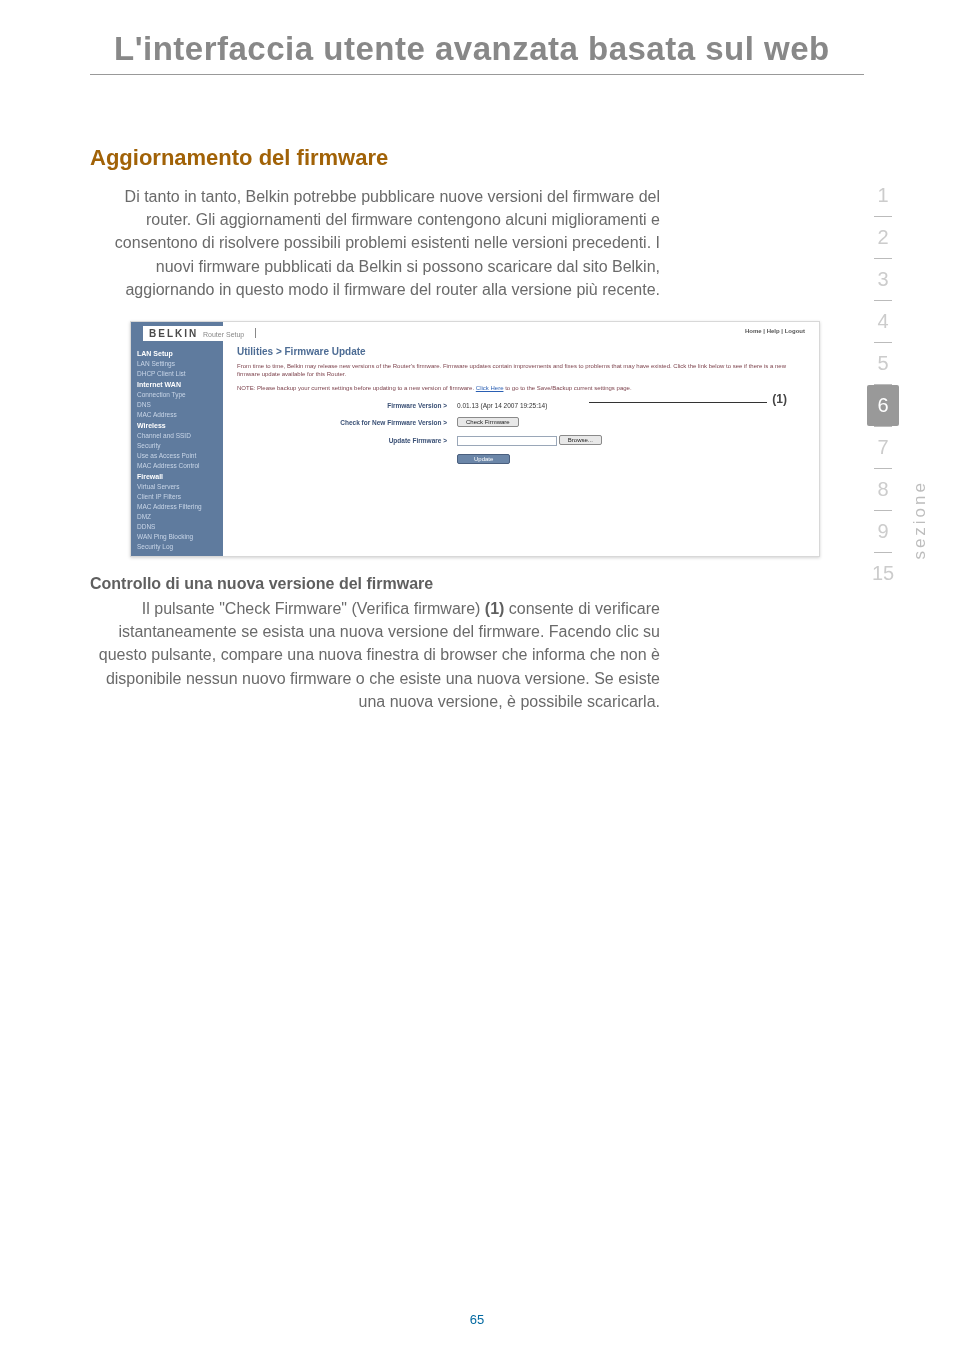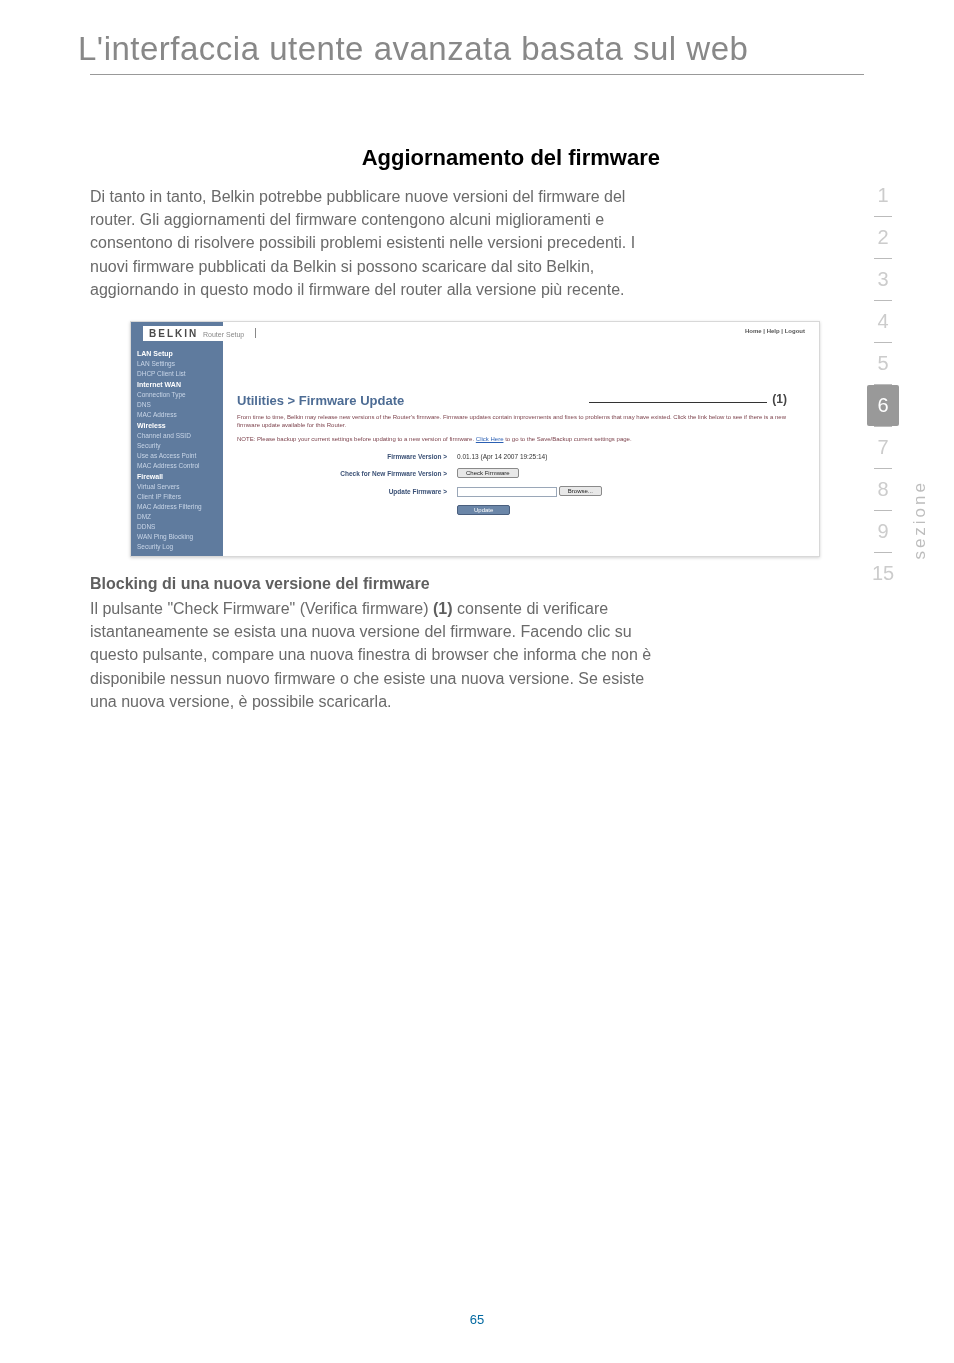--- a/index.html
+++ b/index.html
@@ -6,46 +6,46 @@
   body {
     width: 954px;
     height: 1363px;
     background: #fff;
     font-family: Arial, Helvetica, sans-serif;
     position: relative;
     color: #333;
   }
   .page-title {
     font-size: 33px;
-    font-weight: 400;
+    font-weight: 700;
     color: #888;
     letter-spacing: 0.5px;
-    padding: 30px 0 6px 78px;
+    padding: 30px 0 6px 114px;
   }
   .title-rule {
     border: none;
     border-top: 1px solid #999;
     margin: 0 90px 0 90px;
   }
   .content {
     padding: 70px 140px 0 90px;
     width: 800px;
   }
   .h2 {
     font-size: 22px;
     font-weight: bold;
-    color: #000000;
+    color: #a16207;
     margin-bottom: 14px;
-    text-align: right;
   }
   .body-text {
     font-size: 16px;
     color: #6a6a6a;
     line-height: 1.45;
     margin-bottom: 20px;
+    text-align: right;
   }
   .h3 {
     font-size: 16px;
     font-weight: bold;
     color: #5f5f5f;
     margin-top: 18px;
     margin-bottom: 4px;
   }
   .bold-inline { font-weight: bold; color: #5f5f5f; }
 
@@ -148,23 +148,22 @@
   .rs-header-links {
     text-align: right;
     font-size: 6px;
     color: #555;
     font-weight: bold;
     padding: 6px 4px 8px 0;
   }
   .rs-title {
     color: #4d6c94;
     font-weight: bold;
-    font-size: 13px;
+    font-size: 10px;
     padding: 4px 0 6px 0;
-    margin-top: 47px;
   }
   .rs-desc {
     color: #7d434d;
     font-size: 6px;
     line-height: 1.3;
     padding-bottom: 6px;
   }
   .rs-note .link { color: #2a5fb3; text-decoration: underline; }
   .rs-row {
     display: flex;
@@ -288,21 +287,21 @@
       </div>
       <div class="rs-row">
         <div class="lbl"></div>
         <div class="val"><span class="rs-btn" style="background:#6b86a8;color:#fff;border-color:#4a5f7e;padding:1px 16px;">Update</span></div>
       </div>
       <div class="callout-line"></div>
       <div class="callout">(1)</div>
     </div>
   </div>
 
-  <div class="h3">Blocking di una nuova versione del firmware</div>
+  <div class="h3">Controllo di una nuova versione del firmware</div>
   <div class="body-text">
     <span>Il pulsante "Check Firmware" (Verifica firmware) </span><span class="bold-inline">(1)</span><span> consente di verificare istantaneamente se esista una nuova versione del firmware. Facendo clic su questo pulsante, compare una nuova finestra di browser che informa che non è disponibile nessun nuovo firmware o che esiste una nuova versione. Se esiste una nuova versione, è possibile scaricarla.</span>
   </div>
 </div>
 
 <div class="side-nav">
   <div class="num">1</div>
     <div class="sep"></div>
   <div class="num">2</div>
     <div class="sep"></div>

